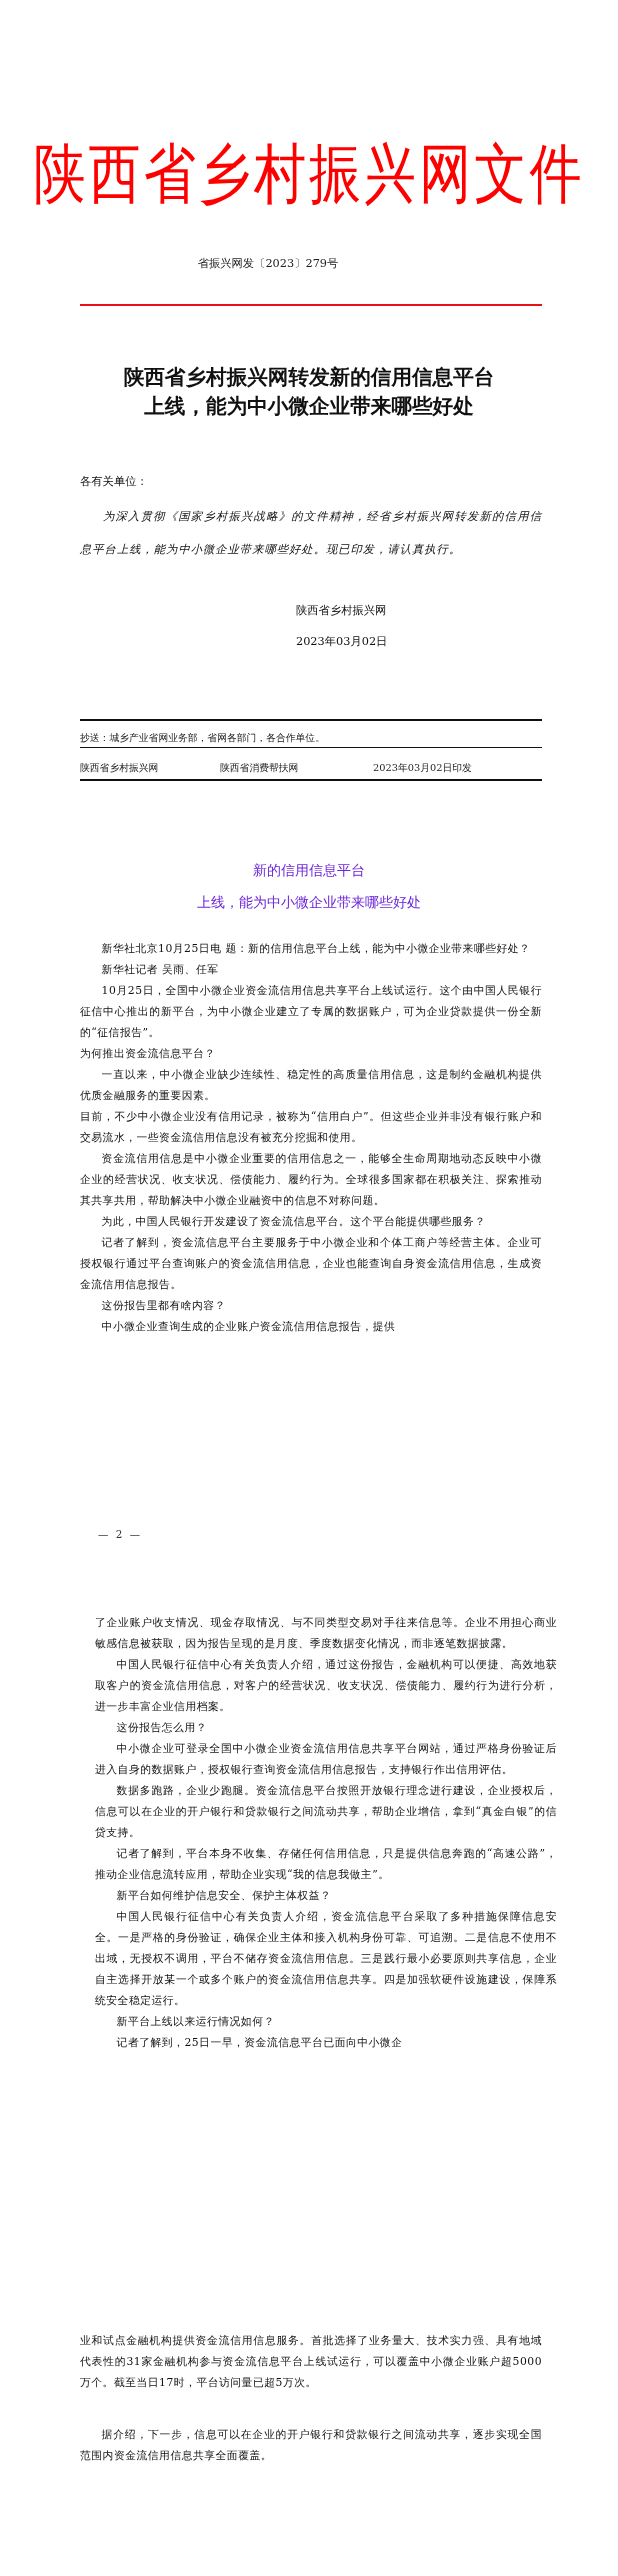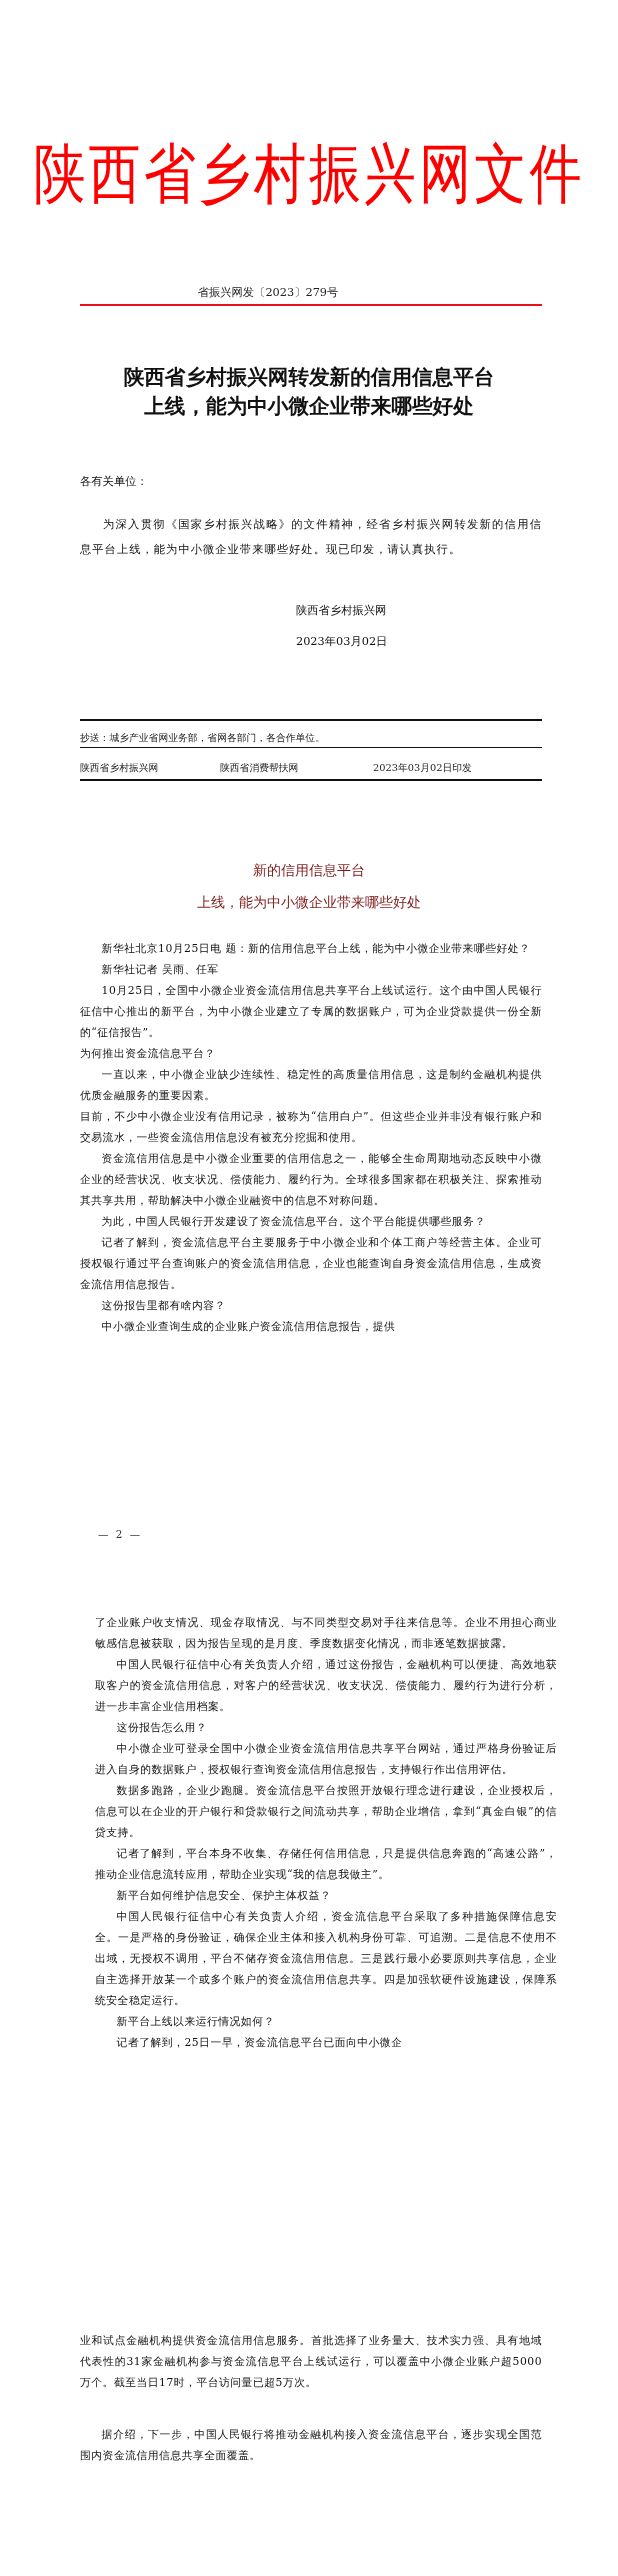--- a/index.html
+++ b/index.html
@@ -2,34 +2,34 @@
 <html style="font-size:8.2px"><head>
 <meta charset="utf-8">
 <style>
   html, body { margin: 0; padding: 0; background: #ffffff; }
   body { width: 618px; height: 3089px; position: relative; overflow: hidden;
          font-family: "DejaVu Serif", "Liberation Serif", serif; color: #111; }
   .abs { position: absolute; }
   .masthead { left: 0; width: 618px; top: 135px; text-align: center;
               color: #ff0000; font-size: 52px; letter-spacing: 3.1px; line-height: 62px;
               font-family: "DejaVu Serif", serif; transform: scaleY(1.25); transform-origin: top center; }
-  .docno { left: 0; width: 536px; top: 285px; text-align: center; font-size: 11.3px; line-height: 15.5px; color: #222; }
+  .docno { left: 0; width: 536px; top: 256px; text-align: center; font-size: 11.3px; line-height: 15.5px; color: #222; }
   .red-rule { left: 80px; width: 462px; height: 2.1px; background: #e8101a; }
   .title1 { left: 0; width: 618px; top: 363px; text-align: center; font-size: 20.6px;
             font-weight: bold; line-height: 29px; letter-spacing: 0px; color: #111; }
   .salute { left: 80px; top: 474px; font-size: 11.3px; line-height: 15.5px; }
-  .intro { left: 80px; width: 462px; top: 512px; font-size: 11.3px; line-height: 25px;
-           text-indent: 23px; letter-spacing: 1px; text-align: justify; }
+  .intro { left: 80px; width: 462px; top: 500px; font-size: 11.3px; line-height: 33px;
+           text-indent: 23px; letter-spacing: 1px; text-align: justify; font-style: italic; }
   .sign { left: 296px; font-size: 11.3px; line-height: 15.5px; }
   .black-rule { left: 80px; width: 462px; background: #111; }
   .cc { left: 80px; top: 731px; font-size: 9.8px; line-height: 13.4px; color: #222; text-align: right; }
   .issuer { left: 80px; width: 462px; top: 761px; font-size: 9.8px; line-height: 13.4px; color: #222; }
   .issuer span { position: absolute; top: 0; white-space: nowrap; }
   .title2 { left: 0; width: 618px; text-align: center; font-size: 14px; line-height: 18.5px;
-            font-family: "DejaVu Sans", "Liberation Sans", sans-serif; color: #7f1d1d; }
+            font-family: "DejaVu Sans", "Liberation Sans", sans-serif; color: #6d28d9; }
   .body { left: 80px; width: 462px; font-size: 10.8px; line-height: 21px; letter-spacing: 0.5px; }
   .body p { margin: 0; text-align: justify; }
   .body p.ind { text-indent: 21.6px; }
   .pageno { font-size: 10.3px; line-height: 13.4px; color: #333; letter-spacing: 2.1px; }
 </style>
 </head>
 <body>
 
 <div class="abs masthead">陕西省乡村振兴网文件</div>
 <div class="abs docno">省振兴网发〔2023〕279号</div>
@@ -82,15 +82,15 @@
     <p class="ind">数据多跑路，企业少跑腿。资金流信息平台按照开放银行理念进行建设，企业授权后，信息可以在企业的开户银行和贷款银行之间流动共享，帮助企业增信，拿到“真金白银”的信贷支持。</p>
     <p class="ind">记者了解到，平台本身不收集、存储任何信用信息，只是提供信息奔跑的“高速公路”，推动企业信息流转应用，帮助企业实现“我的信息我做主”。</p>
     <p class="ind">新平台如何维护信息安全、保护主体权益？</p>
     <p class="ind">中国人民银行征信中心有关负责人介绍，资金流信息平台采取了多种措施保障信息安全。一是严格的身份验证，确保企业主体和接入机构身份可靠、可追溯。二是信息不使用不出域，无授权不调用，平台不储存资金流信用信息。三是践行最小必要原则共享信息，企业自主选择开放某一个或多个账户的资金流信用信息共享。四是加强软硬件设施建设，保障系统安全稳定运行。</p>
     <p class="ind">新平台上线以来运行情况如何？</p>
     <p class="ind">记者了解到，25日一早，资金流信息平台已面向中小微企</p>
   </div>
 
 <div class="abs body" style="top:2330px;" id="p4">
     <p>业和试点金融机构提供资金流信用信息服务。首批选择了业务量大、技术实力强、具有地域代表性的31家金融机构参与资金流信息平台上线试运行，可以覆盖中小微企业账户超5000万个。截至当日17时，平台访问量已超5万次。</p>
-    <p class="ind" style="margin-top: 31px;">据介绍，下一步，中国人民银行将推动金融机构接入资金流信息平台，逐步实现全国范围内资金流信用信息共享全面覆盖。</p>
+    <p class="ind" style="margin-top: 31px;">据介绍，下一步，信息可以在企业的开户银行和贷款银行之间流动共享，逐步实现全国范围内资金流信用信息共享全面覆盖。</p>
   </div>
 
 
 </body></html>

